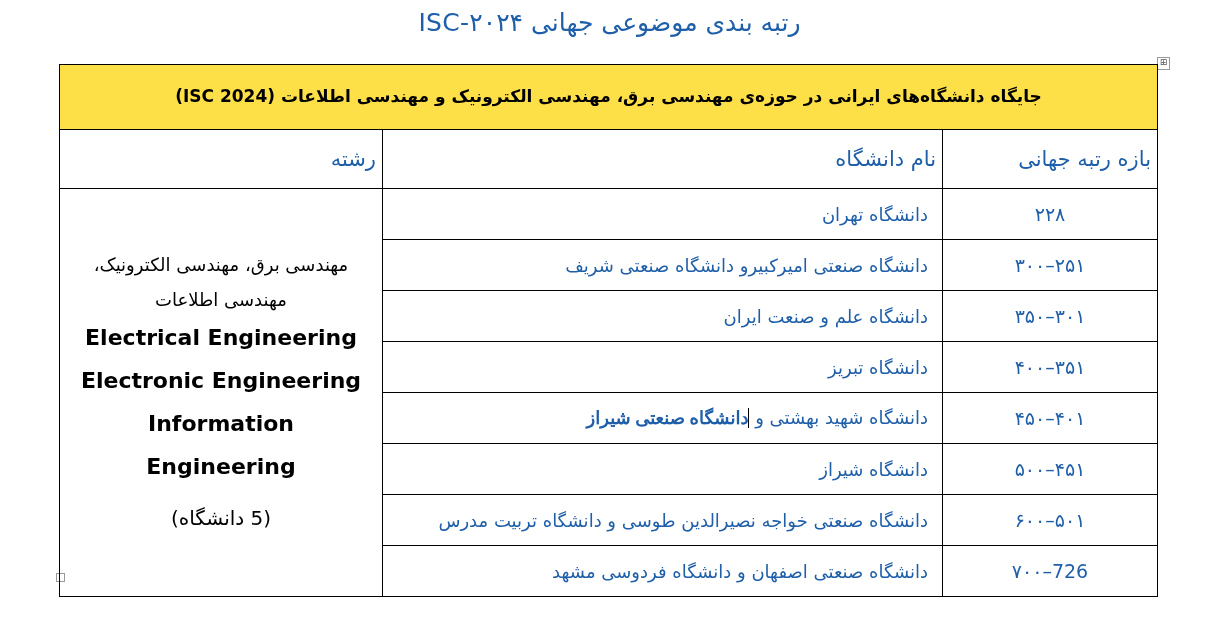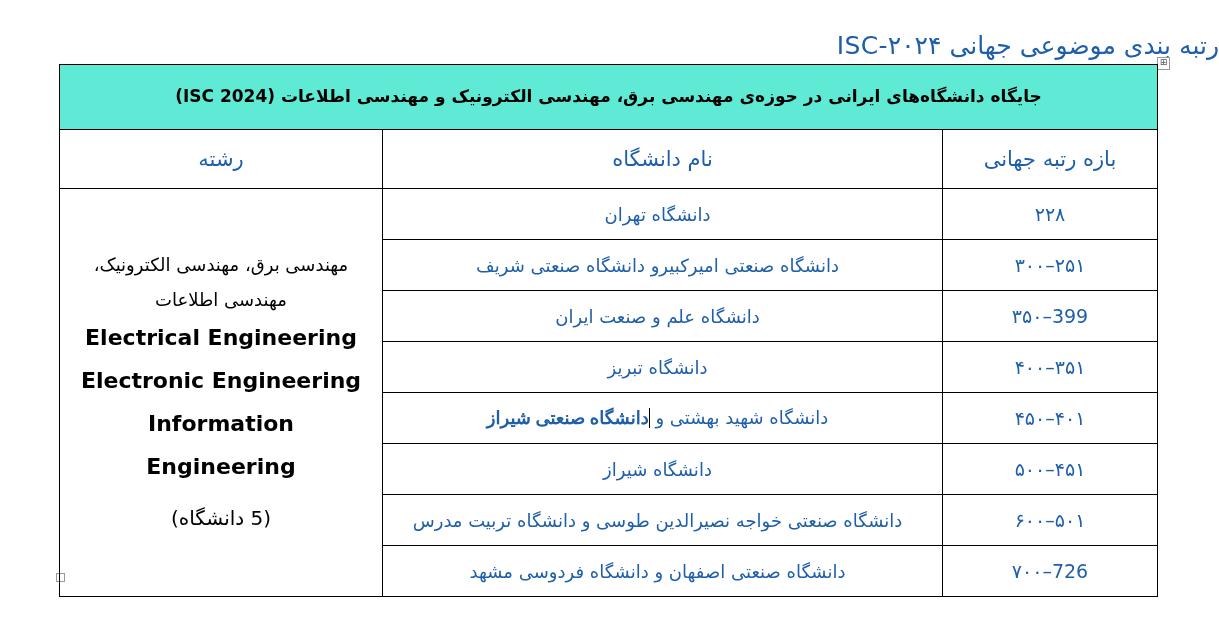--- a/index.html
+++ b/index.html
@@ -10,28 +10,27 @@
   body {
     width: 1219px;
     height: 618px;
     font-family: "DejaVu Sans", "Liberation Sans", sans-serif;
     color: #000000;
     position: relative;
     overflow: hidden;
   }
 
   .page-title {
-    text-align: right;
+    text-align: center;
     font-size: 25px;
     color: #1f5fa9;
     padding-top: 8px;
     padding-bottom: 10px;
     letter-spacing: 0.3px;
     direction: rtl;
-    margin-top: 23px;
   }
 
   .table-wrap {
     position: absolute;
     left: 60px;
     top: 64px;
     width: 1098px;
   }
 
   table.isc {
@@ -40,53 +39,52 @@
     table-layout: fixed;
     direction: rtl;
   }
 
   table.isc td, table.isc th {
     border: 1px solid #000000;
     vertical-align: middle;
   }
 
   .banner {
-    background: #5eead4;
+    background: #fde047;
     color: #000000;
     font-weight: bold;
     font-size: 17px;
     text-align: center;
     height: 64px;
     padding: 0 14px;
     line-height: 1.4;
   }
 
   .hdr {
     font-size: 21px;
     color: #1f5fa9;
-    text-align: center;
     height: 50px;
     padding: 4px 6px;
     line-height: 1.25;
   }
 
   .col-rank  { width: 215px; }
   .col-name  { width: 560px; }
   .col-field { width: 323px; }
 
   .cell-rank {
     text-align: center;
     font-size: 19px;
     color: #1f5fa9;
     height: 46px;
     padding: 2px 4px;
   }
 
   .cell-name {
-    text-align: center;
+    text-align: right;
     font-size: 18px;
     color: #1f5fa9;
     height: 46px;
     padding: 2px 14px 2px 4px;
     direction: rtl;
   }
 
   .cell-name .highlight {
     font-weight: bold;
     font-family: Liberation Serif, serif;
@@ -173,21 +171,21 @@
           <span class="count-line">(5 دانشگاه)</span>
         </td>
       </tr>
 
       <tr>
         <td class="cell-rank">۲۵۱–۳۰۰</td>
         <td class="cell-name"><span>دانشگاه صنعتی امیرکبیرو دانشگاه صنعتی شریف</span></td>
       </tr>
 
       <tr>
-        <td class="cell-rank">399–۳۵۰</td>
+        <td class="cell-rank">۳۰۱–۳۵۰</td>
         <td class="cell-name"><span>دانشگاه علم و صنعت ایران</span></td>
       </tr>
 
       <tr>
         <td class="cell-rank">۳۵۱–۴۰۰</td>
         <td class="cell-name"><span>دانشگاه تبریز</span></td>
       </tr>
 
       <tr>
         <td class="cell-rank">۴۰۱–۴۵۰</td>

